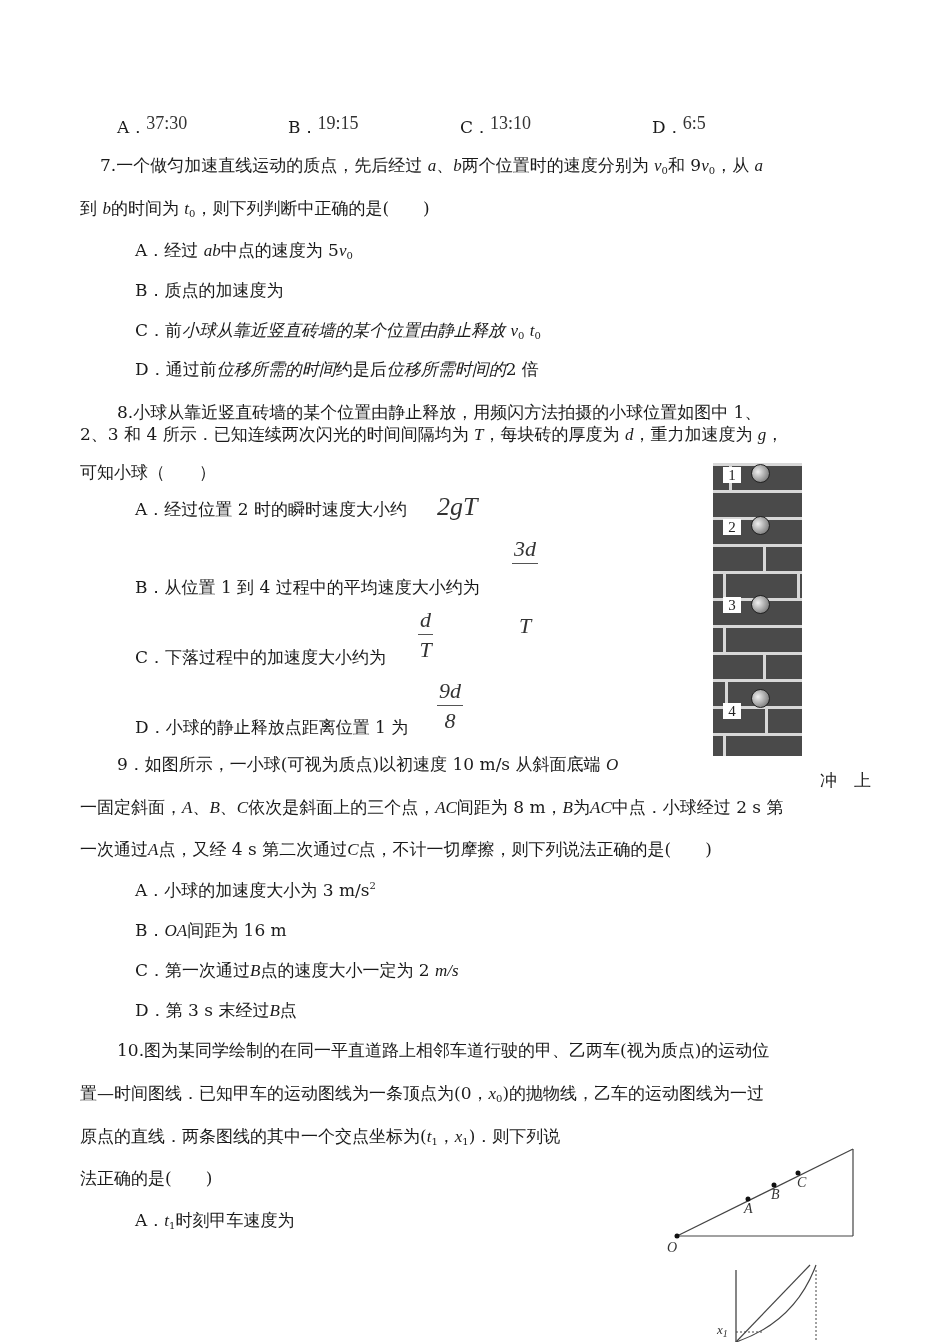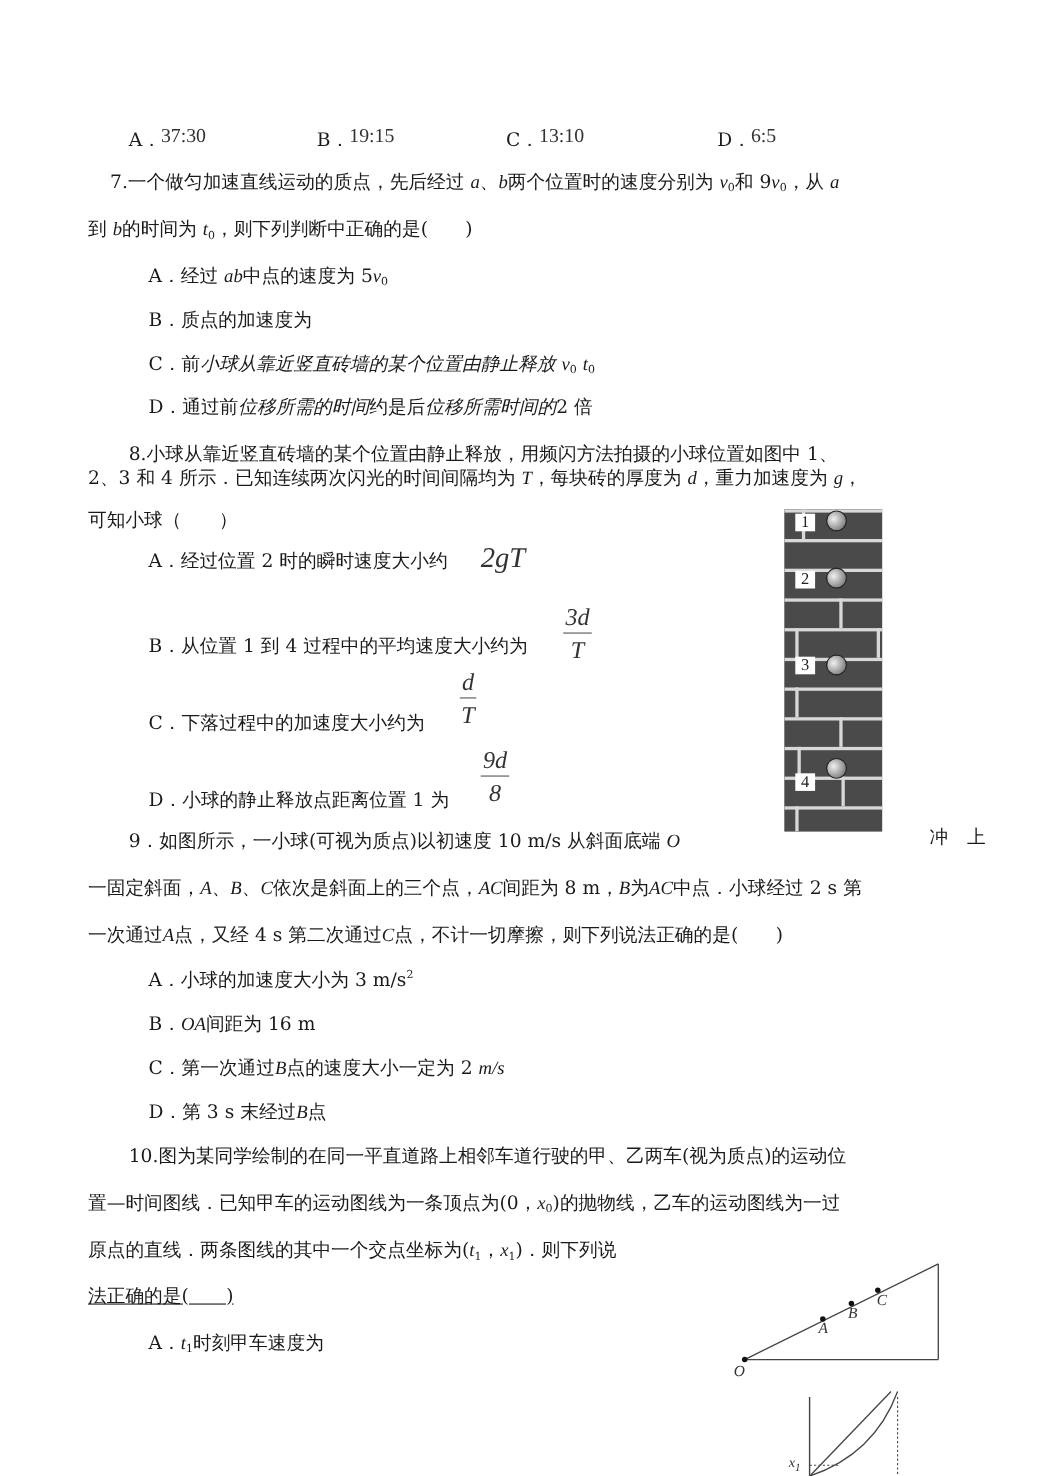--- a/index.html
+++ b/index.html
@@ -83,21 +83,21 @@
   <div class="abs" style="left:80px;top:461px;">可知小球（　　）</div>
 
   <div class="abs" style="left:135px;top:498px;">
     <span>A．经过位置 2 时的瞬时速度大小约</span>
   </div>
   <span class="abs math" style="left:437px;top:492px;font-size:26px;">2gT</span>
 
   <div class="abs" style="left:135px;top:576px;">
     <span>B．从位置 1 到 4 过程中的平均速度大小约为</span>
   </div>
-  <div class="frac" style="left:512px;top:550px;">
+  <div class="frac" style="left:512px;top:538px;gap:47px;">
     <span class="num">3d</span>
     <span class="den">T</span>
   </div>
 
   <div class="abs" style="left:135px;top:646px;">
     <span>C．下落过程中的加速度大小约为</span>
   </div>
   <div class="frac" style="left:418px;top:609px;">
     <span class="num">d</span>
     <span class="den">T</span>
@@ -141,21 +141,21 @@
     <div class="lbl" style="top:240px;">4</div>
     <div class="ball" style="top:226px;"></div>
   </div>
 </div>
 
 <div>
   <div class="abs" style="left:117px;top:753px;">
     <span>9．如图所示，一小球(可视为质点)以初速度 10 m/s 从斜面底端</span>
     <span class="it">O</span>
   </div>
-  <div class="abs" style="left:820px;top:749px;margin-left:25px;">冲　上</div>
+  <div class="abs" style="left:820px;top:769px;">冲　上</div>
   <div class="abs" style="left:80px;top:796px;">
     <span>一固定斜面，</span><span class="it">A</span><span>、</span><span class="it">B</span><span>、</span><span class="it">C</span><span>依次是斜面上的三个点，</span><span class="it">AC</span><span>间距为 8 m，</span><span class="it">B</span><span>为</span><span class="it">AC</span><span>中点．小球经过 2 s 第</span>
   </div>
   <div class="abs" style="left:80px;top:838px;">
     <span>一次通过</span><span class="it">A</span><span>点，又经 4 s 第二次通过</span><span class="it">C</span><span>点，不计一切摩擦，则下列说法正确的是(　　)</span>
   </div>
   <div class="abs" style="left:135px;top:879px;">
     <span>A．小球的加速度大小为 3 m/s</span><sup>2</sup>
   </div>
   <div class="abs" style="left:135px;top:919px;">
@@ -170,21 +170,21 @@
 </div>
 
 <div>
   <div class="abs" style="left:117px;top:1039px;">10.图为某同学绘制的在同一平直道路上相邻车道行驶的甲、乙两车(视为质点)的运动位</div>
   <div class="abs" style="left:80px;top:1082px;">
     <span>置—时间图线．已知甲车的运动图线为一条顶点为(0，</span><span class="it">x</span><sub>0</sub><span>)的抛物线，乙车的运动图线为一过</span>
   </div>
   <div class="abs" style="left:80px;top:1125px;">
     <span>原点的直线．两条图线的其中一个交点坐标为(</span><span class="it">t</span><sub>1</sub><span>，</span><span class="it">x</span><sub>1</sub><span>)．则下列说</span>
   </div>
-  <div class="abs" style="left:80px;top:1167px;text-decoration:underline;">法正确的是(　　)</div>
+  <div class="abs" style="left:80px;top:1167px;">法正确的是(　　)</div>
   <div class="abs" style="left:135px;top:1209px;">
     <span>A．</span><span class="it">t</span><sub>1</sub><span>时刻甲车速度为</span>
   </div>
 </div>
 
 <svg class="abs" style="left:660px;top:1140px;" width="210" height="120">
   <line x1="17" y1="96" x2="193" y2="9" stroke="#444" stroke-width="1.2"></line>
   <line x1="17" y1="96" x2="193" y2="96" stroke="#444" stroke-width="1.2"></line>
   <line x1="193" y1="9" x2="193" y2="96" stroke="#444" stroke-width="1.2"></line>
   <circle cx="17" cy="96" r="2.5" fill="#111"></circle>

